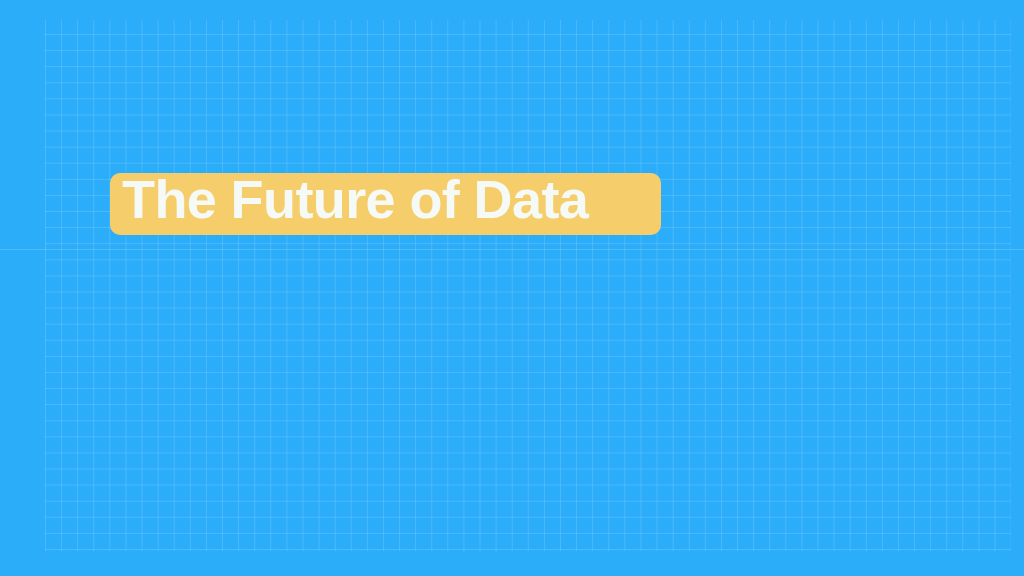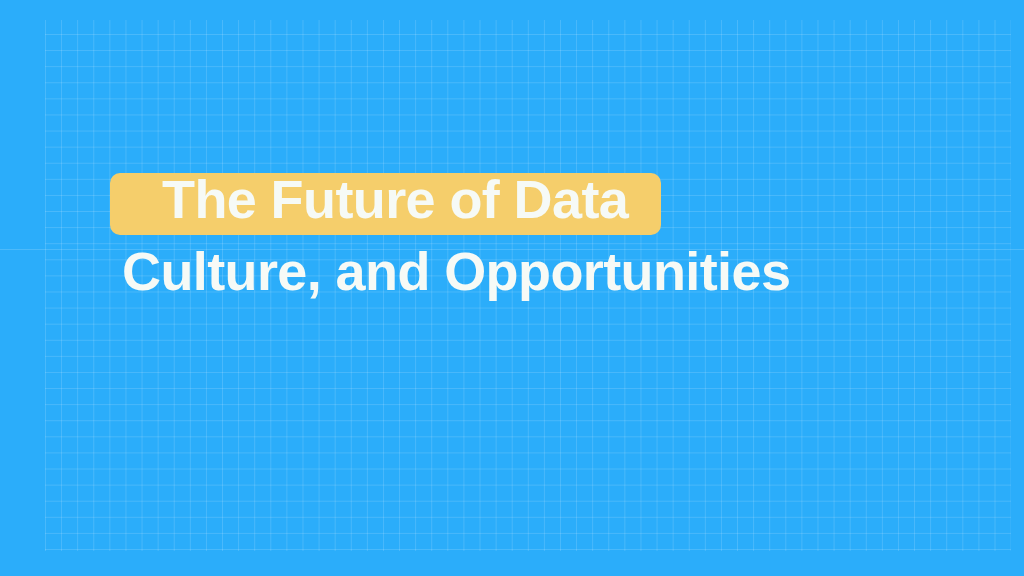--- a/index.html
+++ b/index.html
@@ -94,38 +94,36 @@
   }
 
   .title-line.plain {
     padding-left: 12px;
   }
 
   #title-line-1-wrap {
     position: relative;
     display: block;
     height: 72px;
-    padding-left: 40px;
   }
 </style>
 </head>
 <body>
 
 <div id="slide">
 
   <div id="grid-overlay"></div>
   <div id="grid-major-rule"></div>
 
   <div id="title-block">
 
     <div id="title-line-1-wrap">
       <div id="title-line-1-plate"></div>
       <span class="title-line highlighted">
         <span id="title-line-1-text">The Future of Data</span>
       </span>
     </div>
 
 
-    <span class="title-line plain">Culture, and Opportunities</span>
 
   </div>
 
 </div>
 
 </body></html>

